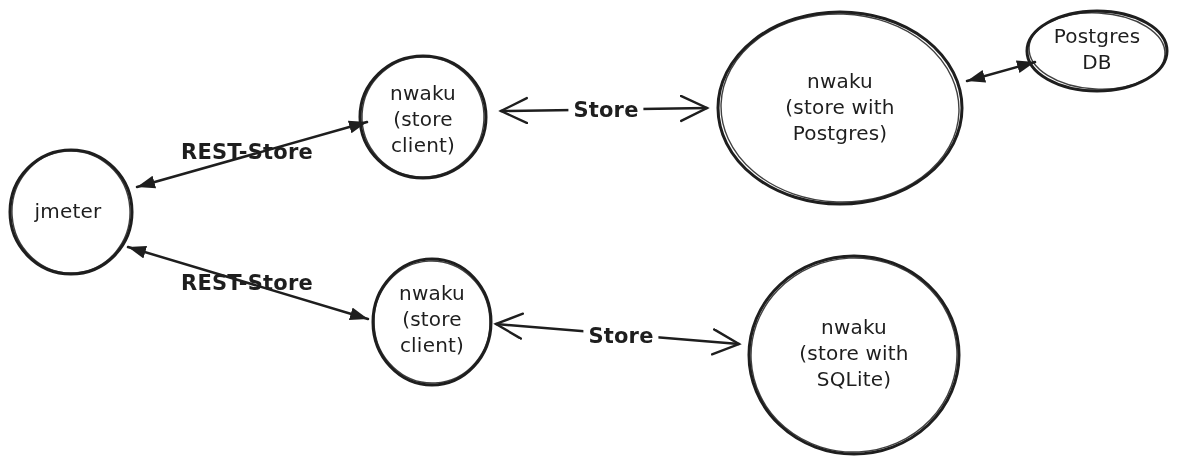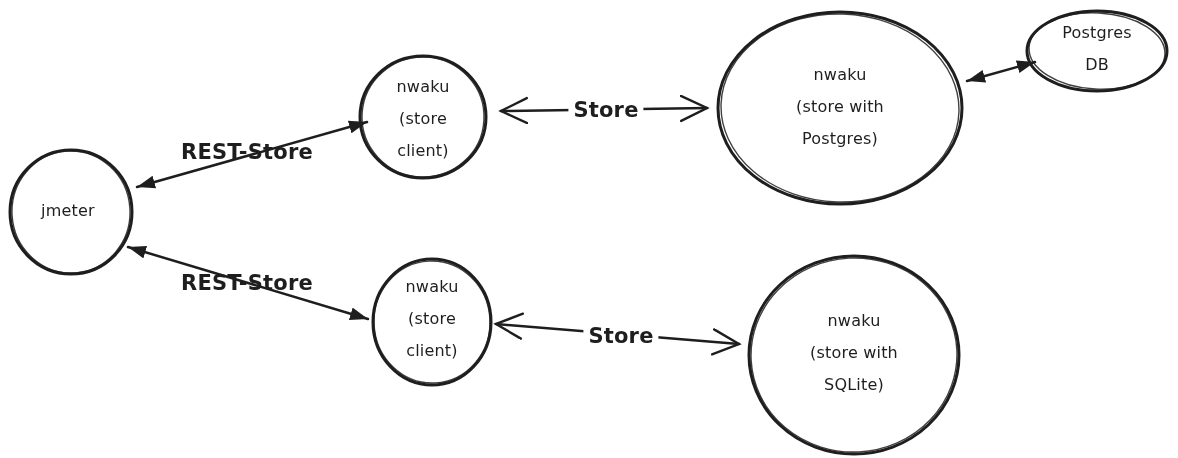--- a/index.html
+++ b/index.html
@@ -35,22 +35,22 @@
     stroke: #1e1e1e;
     stroke-width: 2.5;
     stroke-linecap: round;
   }
   .lbl {
     position: absolute;
     transform: translate(-50%, -50%);
     color: #1e1e1e;
     text-align: center;
     white-space: pre-line;
-    line-height: 32px;
-    font-size: 16px;
+    line-height: 26px;
+    font-size: 20px;
     letter-spacing: 0.2px;
   }
   .edge-lbl {
     font-size: 21px;
     line-height: 24px;
     font-weight: bold;
   }
   .edge-lbl.on-line {
     background: #ffffff;
     padding: 0 5px;

